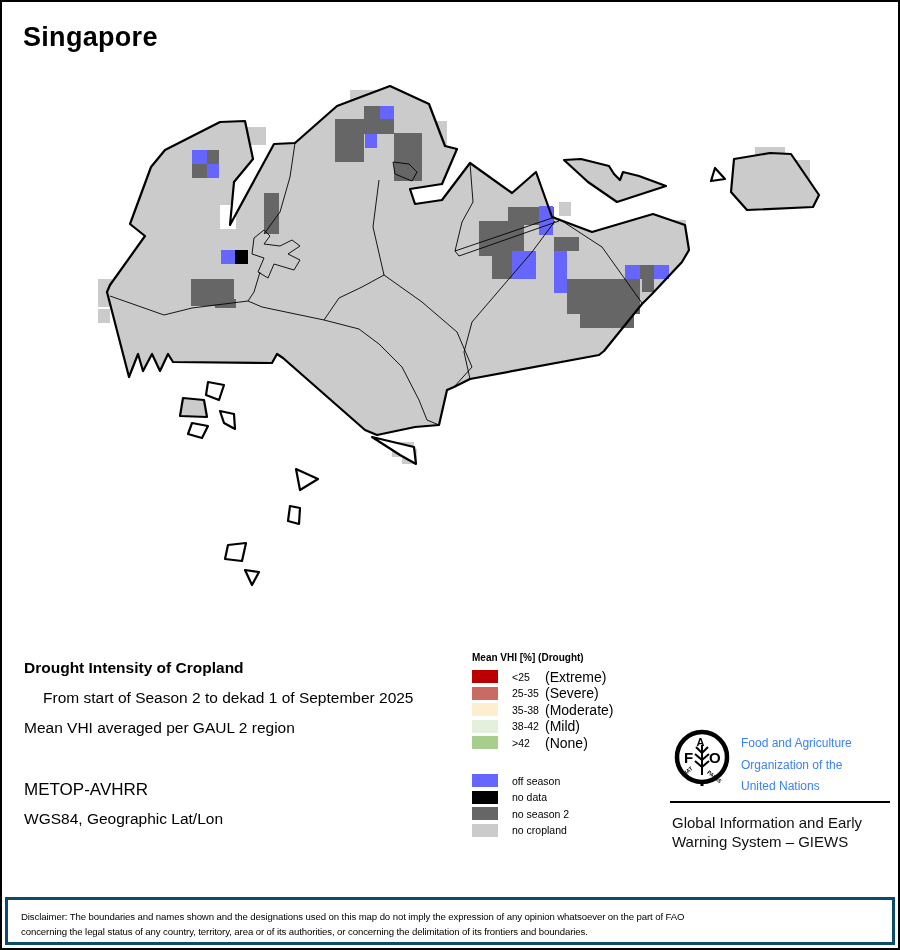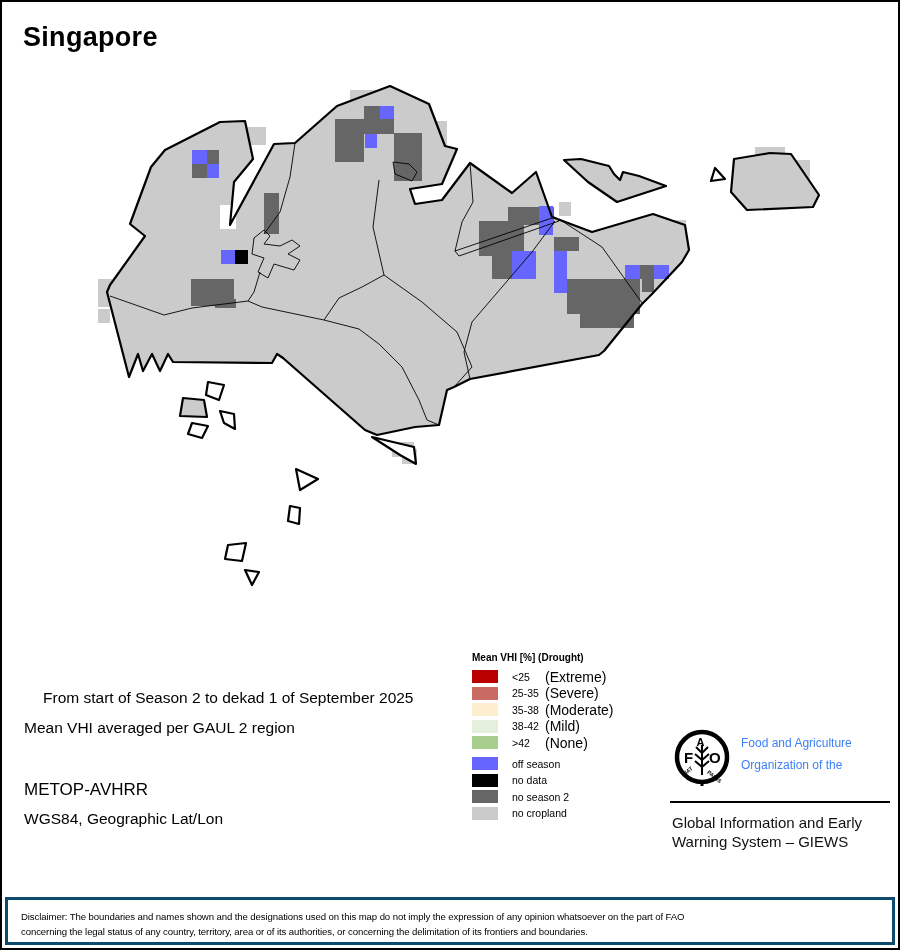--- a/index.html
+++ b/index.html
@@ -22,21 +22,21 @@
   .info-proj{position:absolute;left:22px;top:808px;font-size:15.5px;}
 
   
   .legend{position:absolute;left:470px;top:650px;width:190px;}
   .legend-title{font-size:10px;font-weight:bold;margin:0 0 7px 0;}
   .lrow{display:flex;align-items:center;margin-bottom:3.5px;height:13px;}
   .swatch{width:26px;height:13px;margin-right:14px;flex:0 0 26px;}
   .range{display:inline-block;width:33px;font-size:10.5px;}
   .qual{font-size:14px;}
   .llabel{font-size:10.5px;}
-  .legend-group2{margin-top:8px;}
+  .legend-group2{margin-top:25px;}
 
   
   .fao-logo{position:absolute;left:672px;top:727px;}
   .fao-name{position:absolute;left:739px;top:731px;width:160px;
     font-size:12px;font-weight:normal;line-height:21.5px;color:#3b82f6;}
   .fao-rule{position:absolute;left:668px;top:799px;width:220px;height:0;
     border-top:2px solid #000;}
   .giews{position:absolute;left:670px;top:811px;width:230px;
     font-size:15px;line-height:19px;color:#111;}
 
@@ -138,20 +138,21 @@
       <polygon points="218,409 232,412 233,427 222,421"></polygon>
       <polygon points="190,421 206,424 200,436 186,432"></polygon>
       <polygon points="294,467 316,477 298,488"></polygon>
       <polygon points="288,504 298,506 297,522 286,519"></polygon>
       <polygon points="226,543 244,541 240,559 223,557"></polygon>
       <polygon points="243,568 257,570 250,583"></polygon>
       <polygon points="370,435 412,445 414,462 398,453"></polygon>
     </g>
   </svg>
 
+  <div class="info-heading">Drought Intensity of Cropland</div>
   <div class="info-line1">From start of Season 2 to dekad 1 of September 2025</div>
   <div class="info-line2">Mean VHI averaged per GAUL 2 region</div>
   <div class="info-sensor">METOP-AVHRR</div>
   <div class="info-proj">WGS84, Geographic Lat/Lon</div>
 
   <div class="legend">
     <div class="legend-title">Mean VHI [%] (Drought)</div>
 
     <div class="lrow">
       <span class="swatch" style="background: rgb(187, 0, 0);"></span>
@@ -214,20 +215,21 @@
       <line x1="28" y1="38" x2="21" y2="32"></line>
         <line x1="28" y1="38" x2="35" y2="32"></line>
     </g>
     <text x="8" y="46" font-family="Liberation Sans, sans-serif" font-size="5.5" font-weight="bold" fill="#000" transform="rotate(-38 11 44)">FIAT</text>
     <text x="33" y="49" font-family="Liberation Sans, sans-serif" font-size="5.5" font-weight="bold" fill="#000" transform="rotate(38 40 46)">PANIS</text>
   </svg>
 
   <div class="fao-name">
     <div>Food and Agriculture</div>
     <div>Organization of the</div>
+    <div>United Nations</div>
   </div>
 
   <div class="fao-rule"></div>
 
   <div class="giews">
     <div>Global Information and Early</div>
     <div>Warning System – GIEWS</div>
   </div>
 
   <div class="disclaimer">

